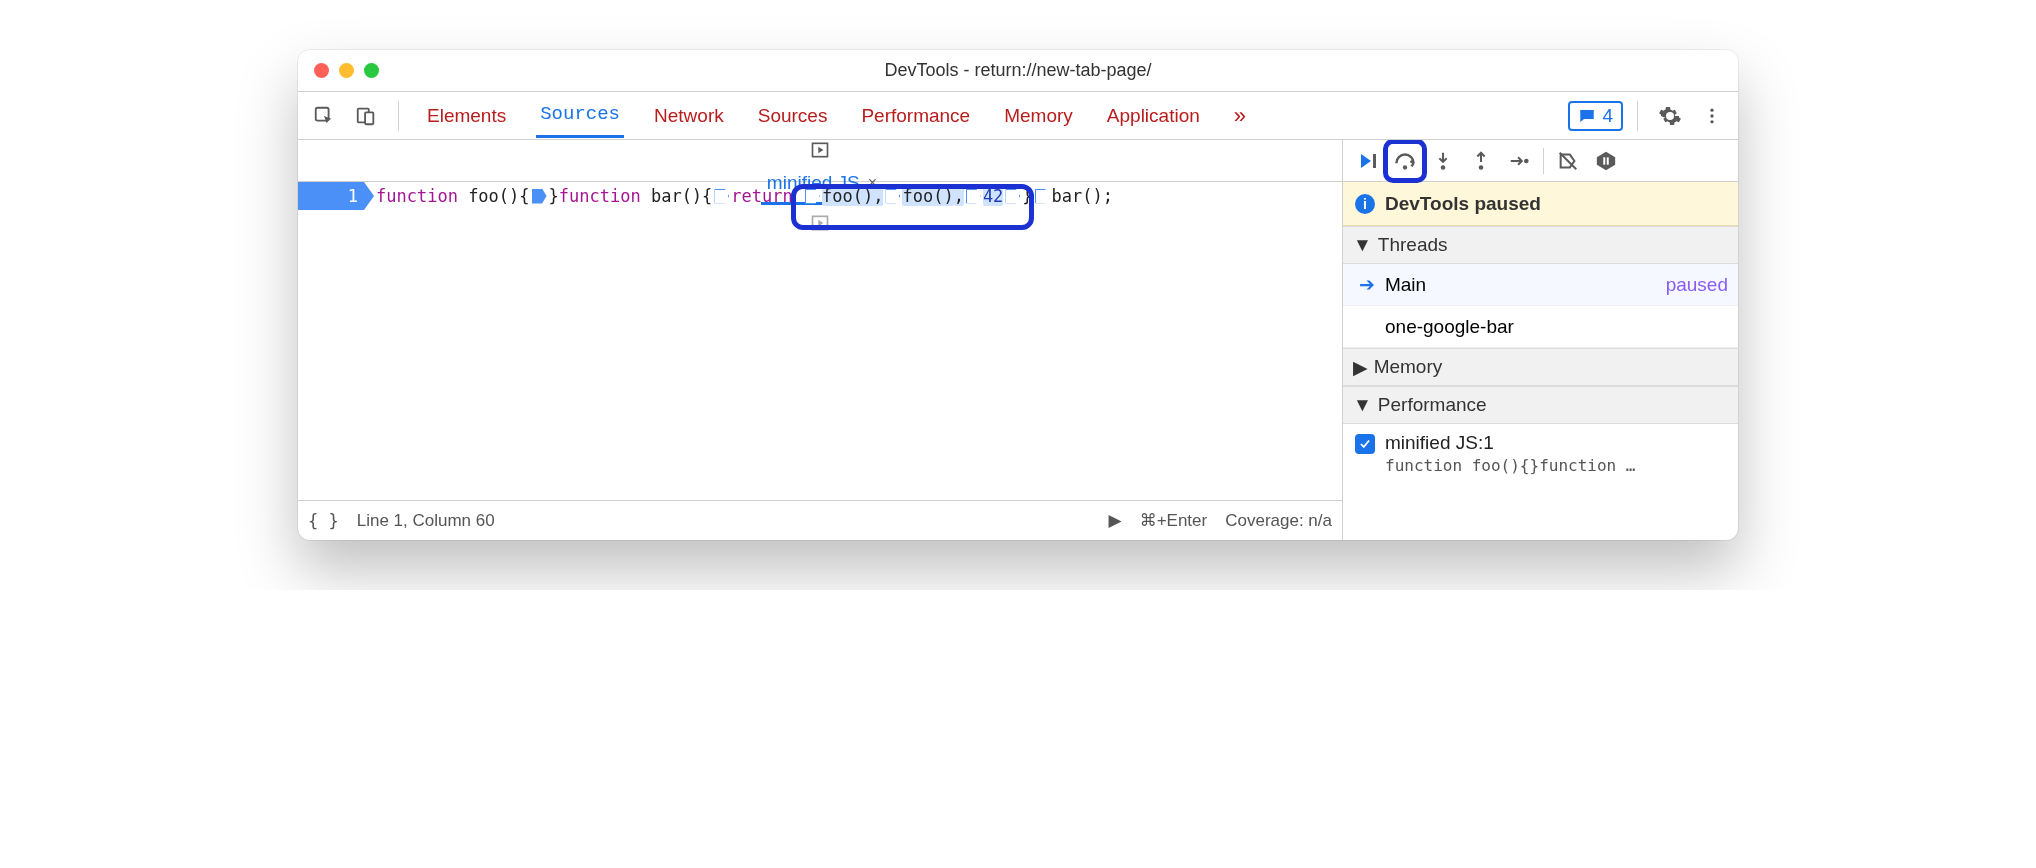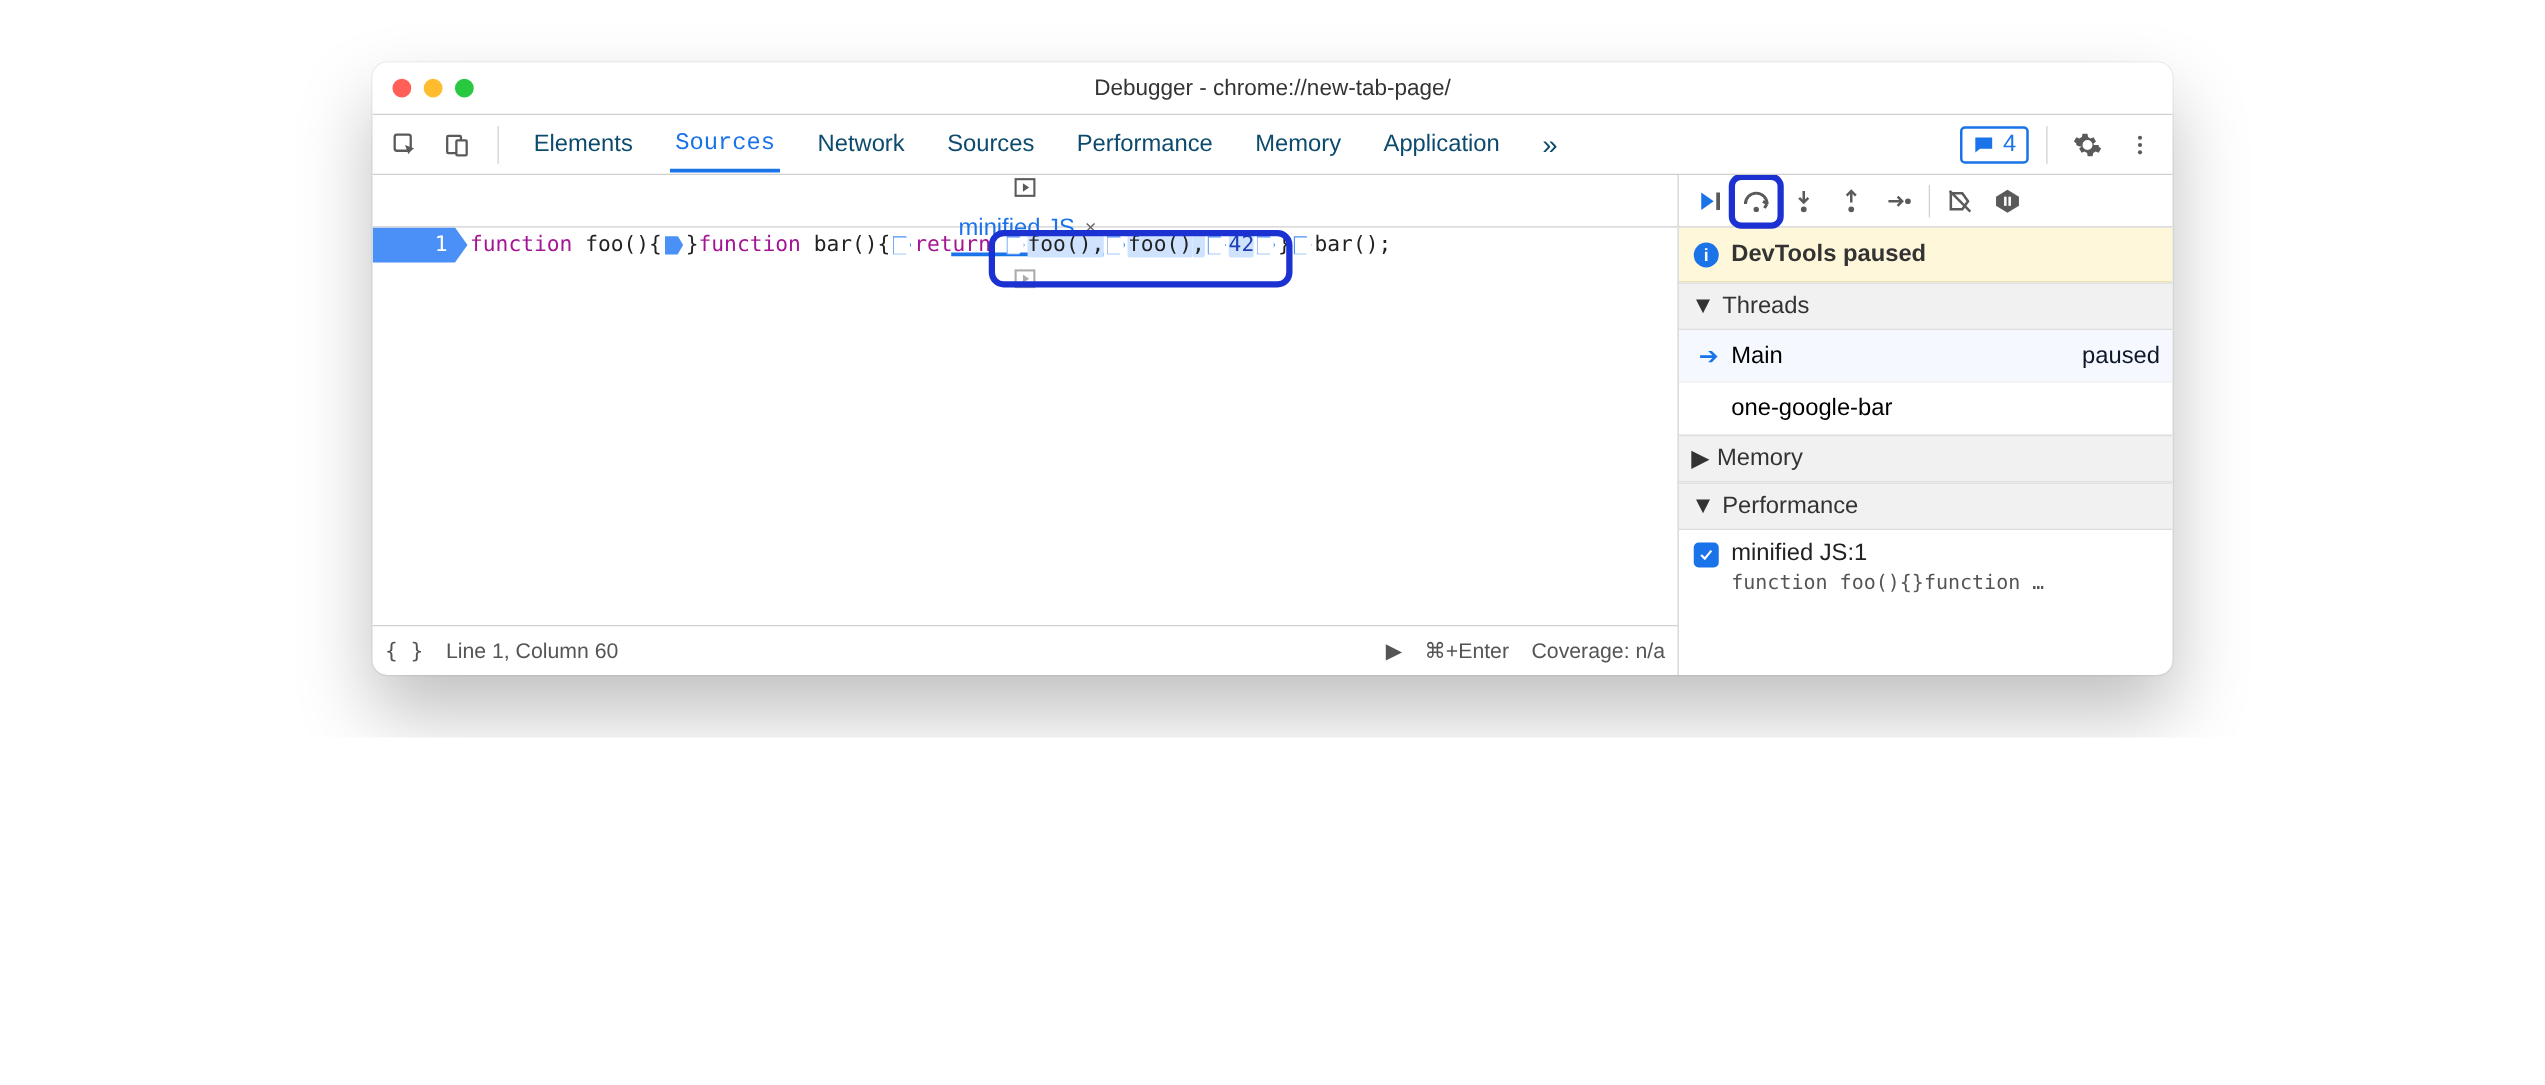--- a/index.html
+++ b/index.html
@@ -43,21 +43,21 @@
     gap: 6px;
   }
   .toolbar .iconbtn, .dbgbar .iconbtn {
     width: 36px; height: 36px;
     display:flex; align-items:center; justify-content:center;
     color:#5a5a5a;
     border-radius: 4px;
   }
   .sep { width:1px; height:30px; background:#d0d0d0; margin: 0 8px; }
   .tabs { display:flex; gap: 26px; margin-left: 10px; align-items:center; }
-  .tab { color:#0c4a6e; padding: 10px 4px; cursor:default; }
+  .tab { color:#b91c1c; padding: 10px 4px; cursor:default; }
   .tab.active { color:#1a73e8; border-bottom: 3px solid #1a73e8; font-weight:500;font-family:Liberation Mono, monospace; }
   .spacer { flex:1; }
   .issues {
     display:flex; align-items:center; gap:6px;
     border: 2px solid #1a73e8; color:#1a73e8;
     border-radius: 4px; padding: 2px 8px; height: 30px;
   }
 
   .body { display:flex; height: 400px; }
   .left { flex:1; display:flex; flex-direction:column; border-right:1px solid #d0d0d0; }
@@ -122,40 +122,40 @@
   .ring2 { position:absolute; border:5px solid #1b31d1; border-radius:10px; pointer-events:none; }
 
   .msg { background:#fff7da; color:#333; height:44px; display:flex; align-items:center; gap:10px; padding:0 12px; font-weight:600; border-bottom:1px solid #e8dca6;}
   .msg .i { width:20px;height:20px;border-radius:50%;background:#1a73e8;color:#fff;display:flex;align-items:center;justify-content:center;font-weight:700;font-size:14px;}
 
   .section-hdr { background:#f1f1f1; border-top:1px solid #ddd; border-bottom:1px solid #ddd; height:38px; display:flex; align-items:center; padding:0 10px; gap:6px; color:#333;}
   .disc { display:inline-block; }
   .thread { height:42px; display:flex; align-items:center; padding:0 10px 0 16px; gap:10px; border-bottom:1px solid #eee;}
   .thread .arrow { color:#1a73e8; }
   .thread.main { background:#f5f9ff; }
-  .thread .state { margin-left:auto; color:#0f172a; }
+  .thread .state { margin-left:auto; color:#8b5cf6; }
   .bp-row { padding:8px 10px 10px 12px; display:flex; gap:10px; }
   .chk { width:20px;height:20px;border-radius:4px;background:#1a73e8;display:flex;align-items:center;justify-content:center;flex-shrink:0;margin-top:2px;}
   .chk svg{stroke:#fff;}
   .bp-row .txt { display:flex; flex-direction:column; gap:2px; overflow:hidden;}
   .bp-row .loc { color:#222; }
   .bp-row .src { font-family:Menlo,Consolas,monospace; color:#555; font-size:16px; white-space:nowrap; overflow:hidden; text-overflow:ellipsis;}
 </style>
 </head>
 <body>
 
 <div class="window">
 
   <div class="titlebar">
     <div class="traffic">
       <div class="dot red"></div>
       <div class="dot yellow"></div>
       <div class="dot green"></div>
     </div>
-    <div class="title">Debugger - chrome://new-tab-page/</div>
+    <div class="title">DevTools - return://new-tab-page/</div>
   </div>
 
   <div class="toolbar">
     <div class="iconbtn">
       <svg width="22" height="22" viewBox="0 0 24 24" fill="none" stroke="currentColor" stroke-width="2">
           <rect x="3" y="3" width="14" height="14" rx="2"></rect>
           <path d="M12 12 l8 3 -3 2 -2 3 z" fill="currentColor" stroke="none"></path>
         </svg>
     </div>
     <div class="iconbtn">

